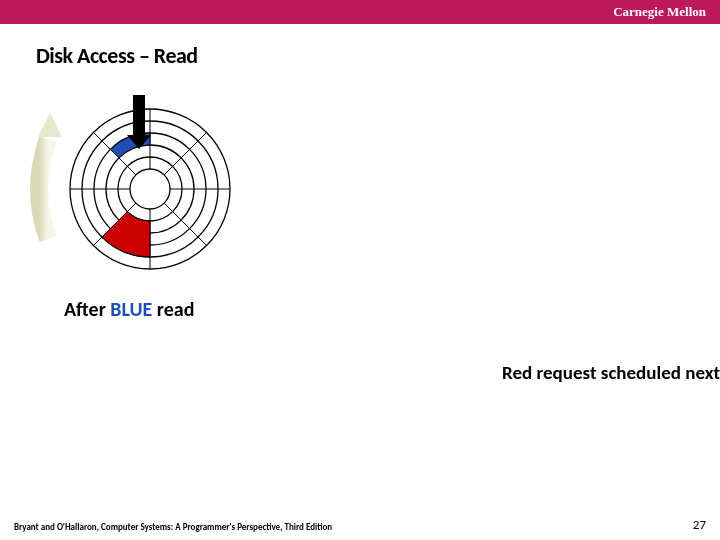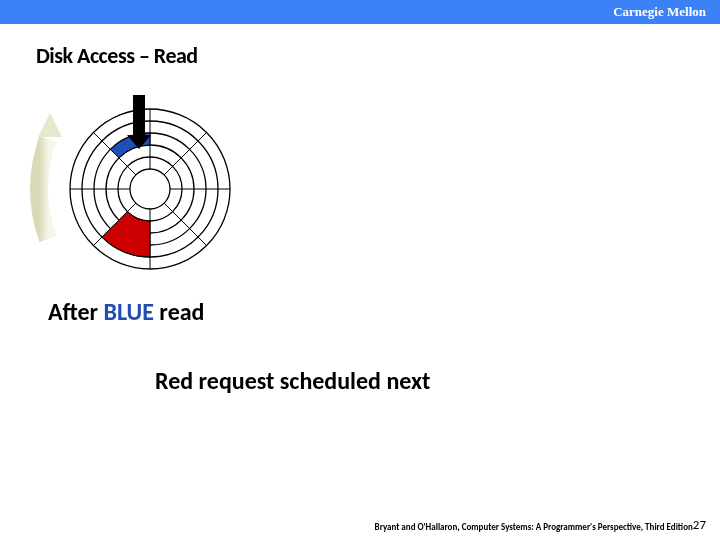--- a/index.html
+++ b/index.html
@@ -1,24 +1,24 @@
 <!DOCTYPE html>
 <html><head>
 <meta charset="utf-8">
 <style>
   * { margin: 0; padding: 0; box-sizing: border-box; }
   html, body { width: 720px; height: 540px; font-family: Calibri, Arial, sans-serif; background: #fff; color: #000; overflow: hidden; }
-  .header-bar { width: 100%; height: 24px; background: #3b82f6; display: flex; justify-content: flex-end; align-items: center; padding-right: 14px; }
+  .header-bar { width: 100%; height: 24px; background: #be185d; display: flex; justify-content: flex-end; align-items: center; padding-right: 14px; }
   .cmu { color: #fff; font-family: Georgia, 'Times New Roman', serif; font-weight: 700; font-size: 13px; }
   .title { font-size: 22px; font-weight: 700; margin: 18px 0 0 36px; letter-spacing: -0.5px; }
   .diagram-area { position: relative; width: 230px; height: 200px; margin-left: 20px; margin-top: 20px; }
-  .caption { font-size: 24px; font-weight: 700; margin-left: 48px; margin-top: 8px; }
+  .caption { font-size: 20px; font-weight: 700; margin-left: 64px; margin-top: 8px; }
   .blue-word { color: #1f4eb4; }
-  .subtitle { font-size: 24px; font-weight: 700; text-align: left; margin: 40px 0 0 155px; }
-  .footer { position: absolute; bottom: 8px; left: 0; width: 720px; display: flex; justify-content: flex-end; align-items: flex-end; padding: 0 14px; }
+  .subtitle { font-size: 19px; font-weight: 700; text-align: right; margin: 40px 0 0 155px; }
+  .footer { position: absolute; bottom: 8px; left: 0; width: 720px; display: flex; justify-content: space-between; align-items: flex-end; padding: 0 14px; }
   .attribution { font-size: 9px; font-weight: 700; color: #000; }
   .page-num { font-size: 13px; color: #000; }
 </style>
 </head>
 <body>
 
 <div class="header-bar">
   <span class="cmu">Carnegie Mellon</span>
 </div>
 

